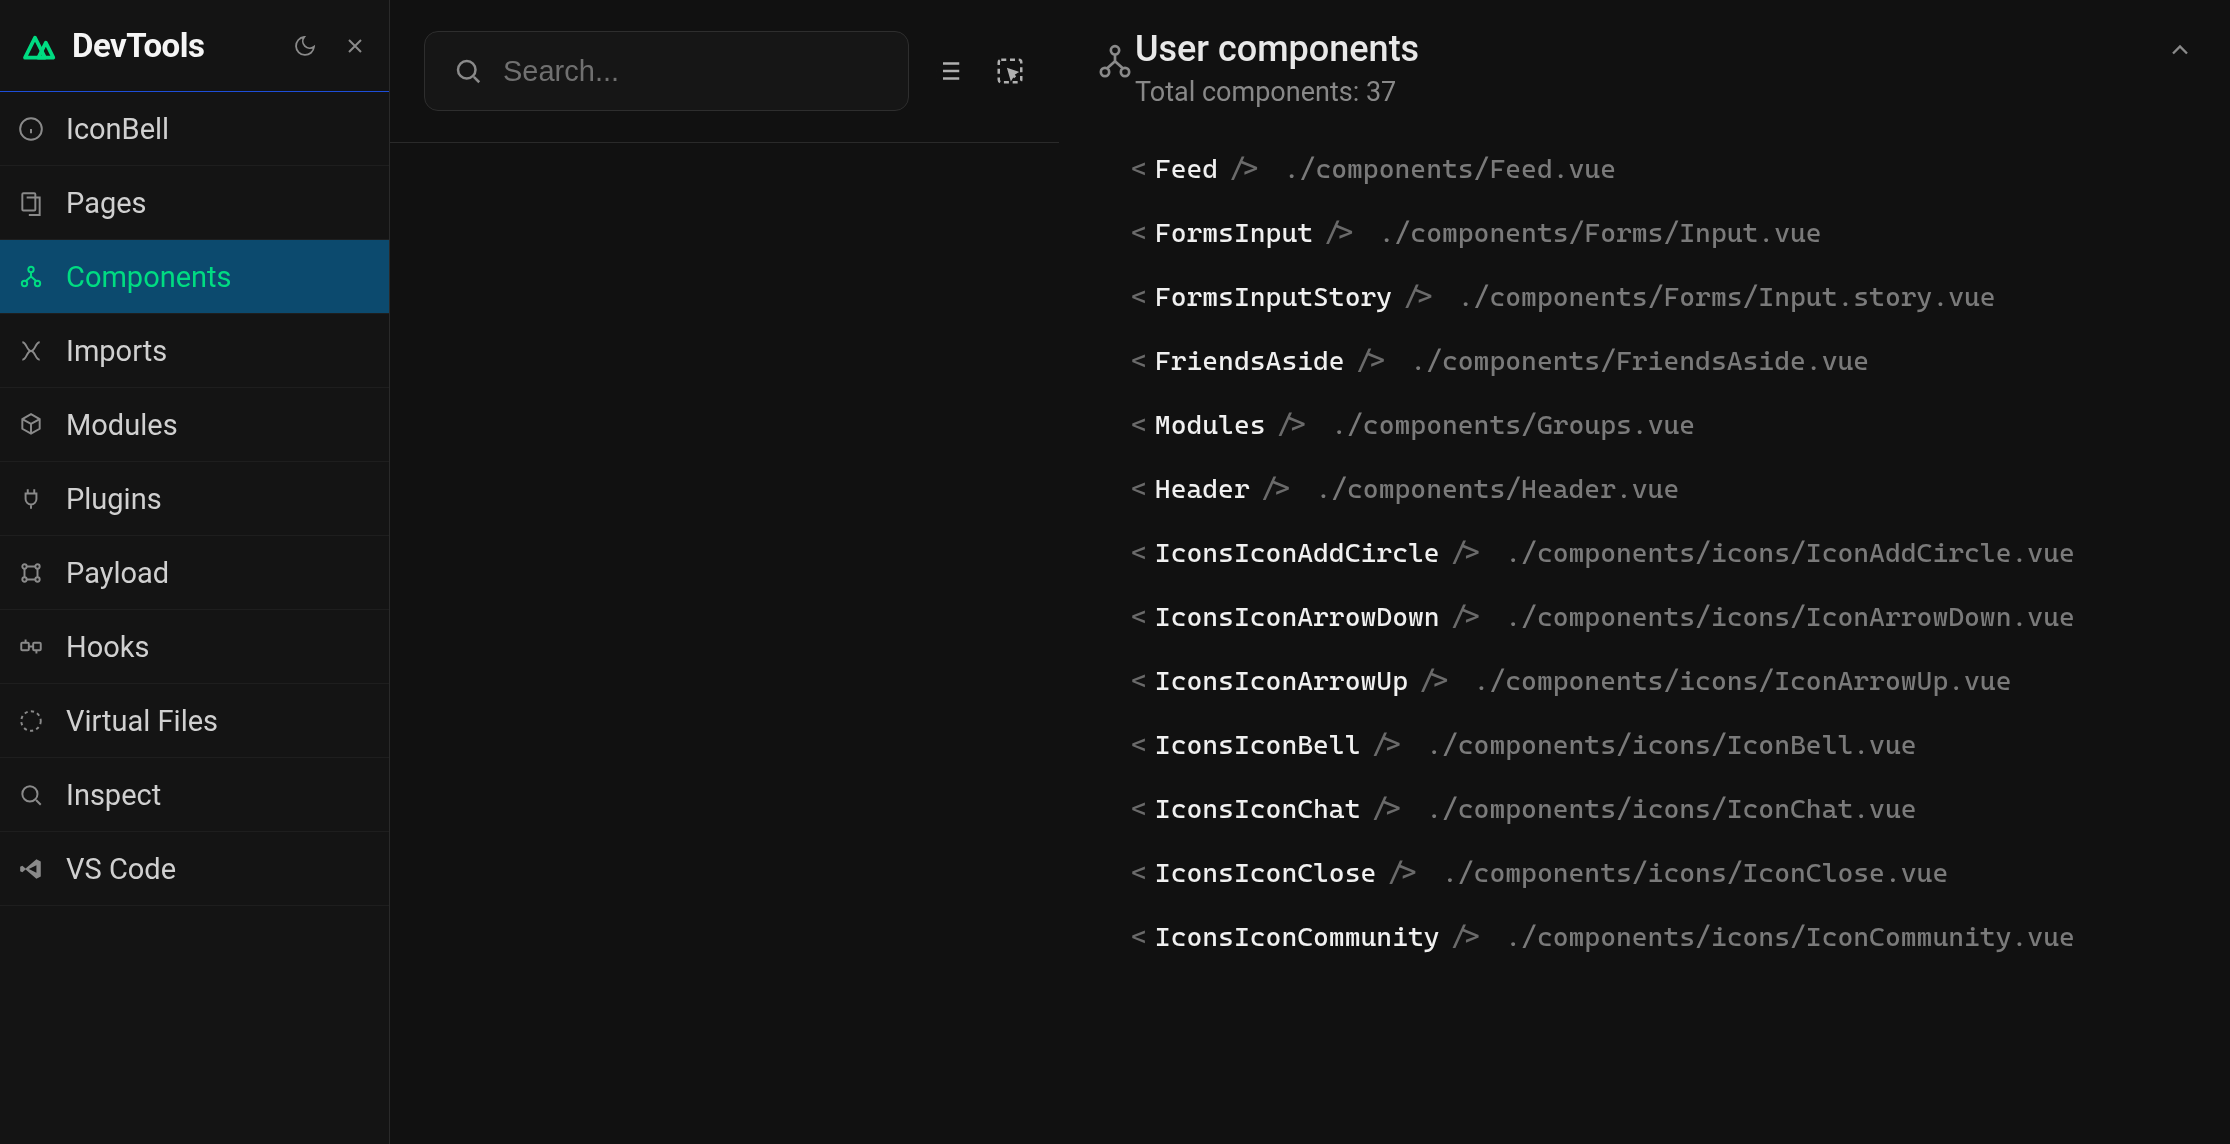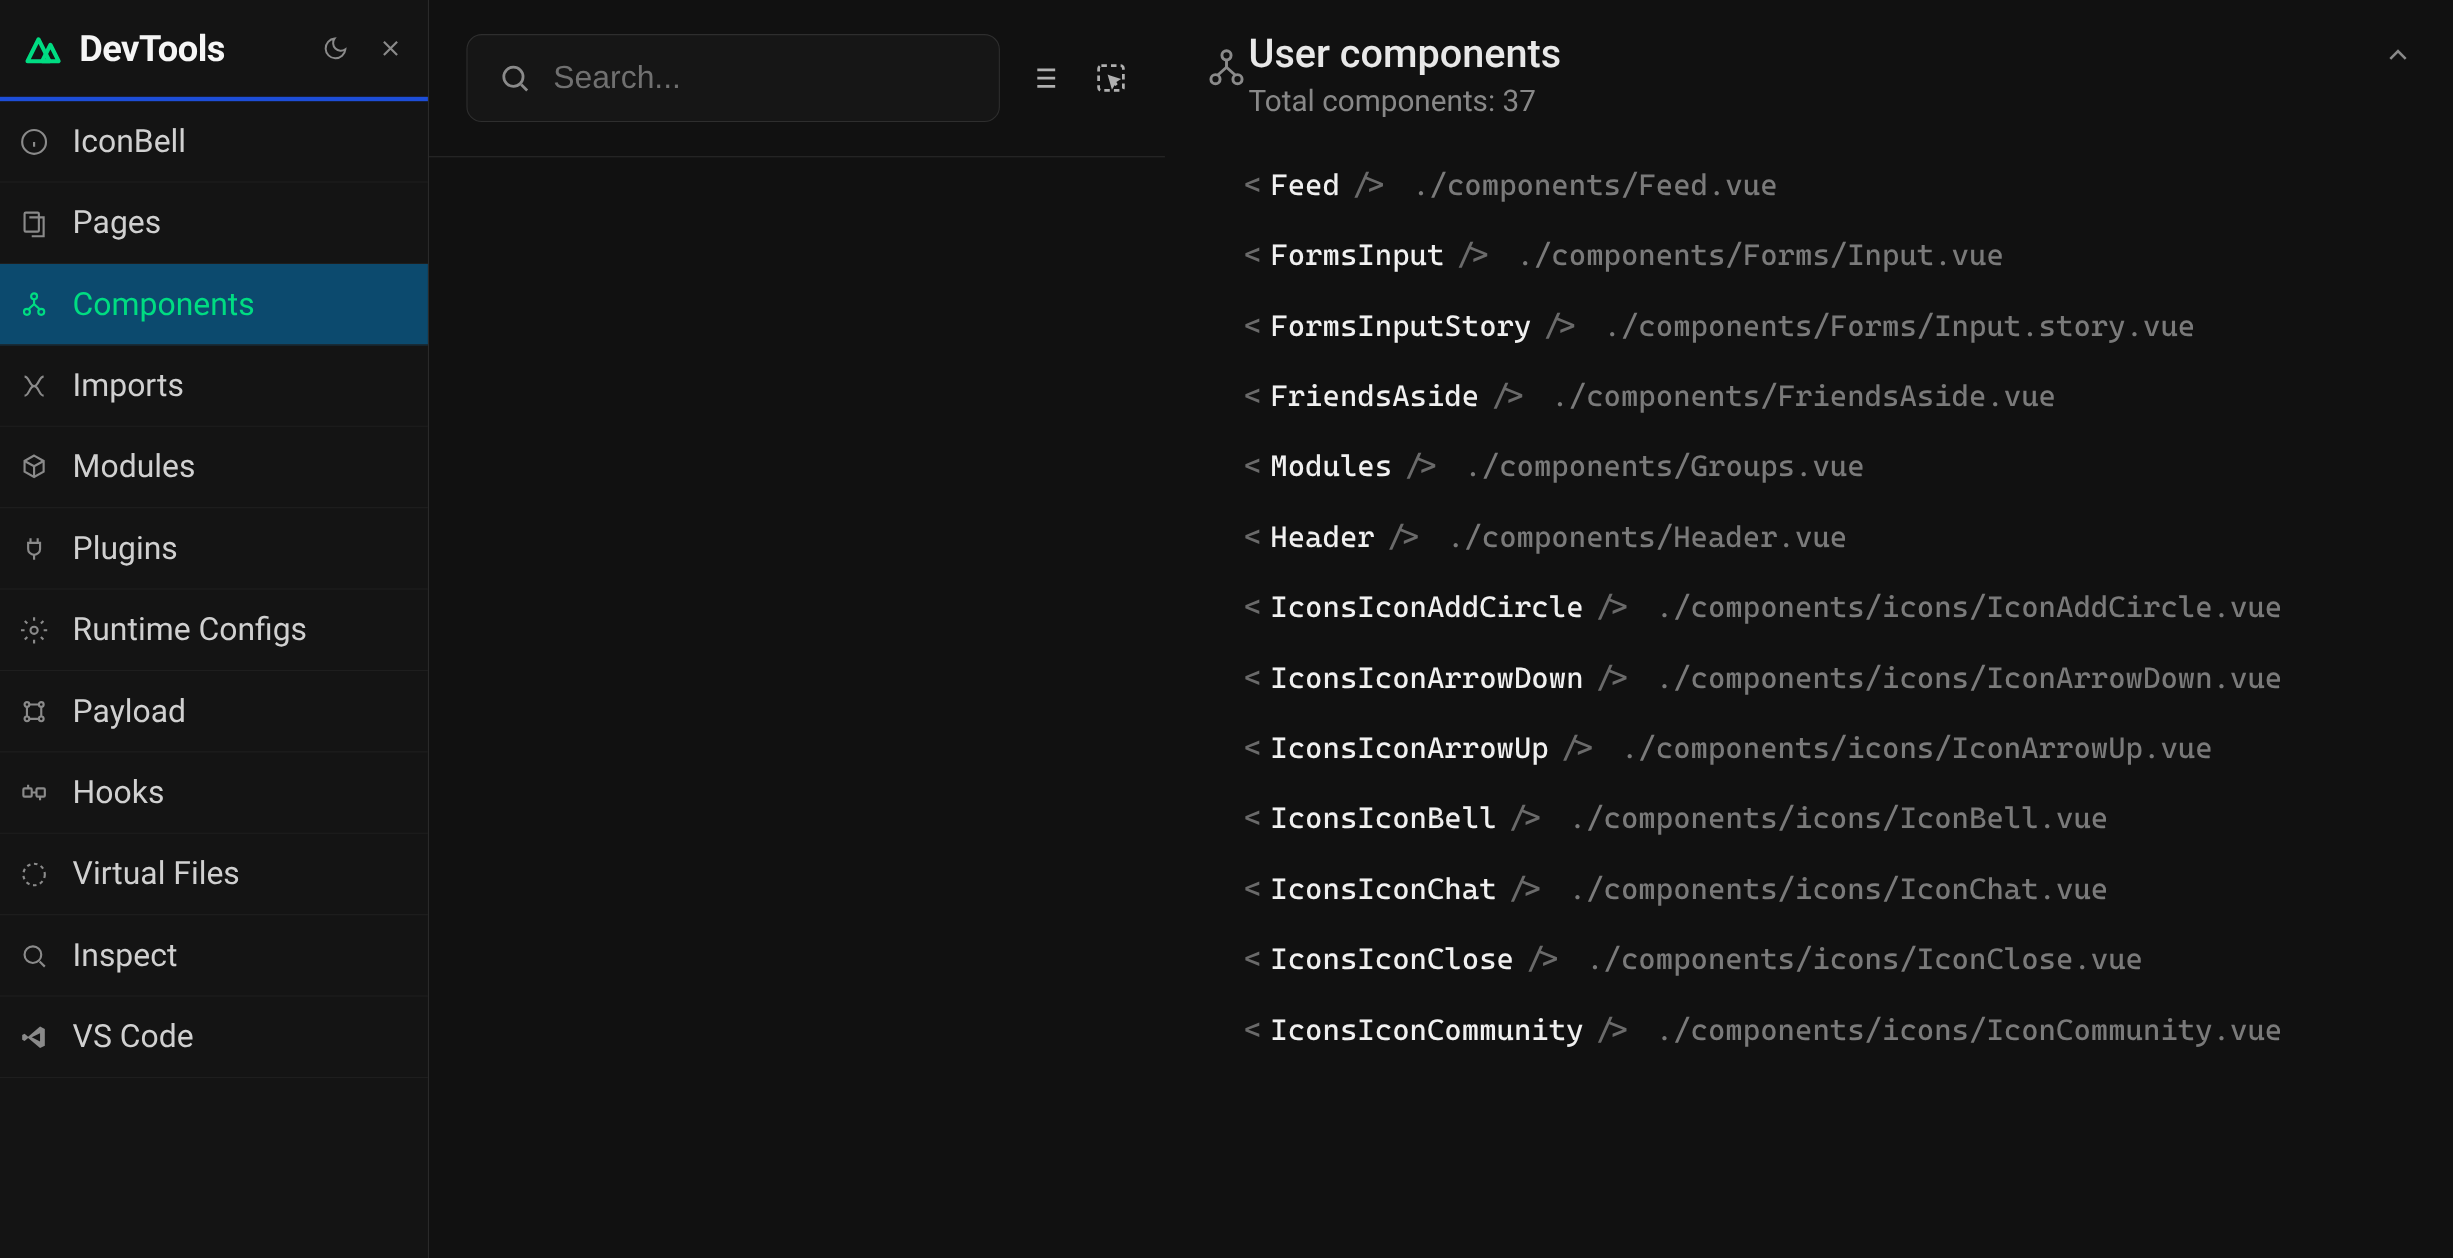--- a/index.html
+++ b/index.html
@@ -24,21 +24,21 @@
   border-right: 1px solid #2a2a2a;
   display: flex;
   flex-direction: column;
 }
 
 .sidebar-header {
   height: 92px;
   display: flex;
   align-items: center;
   padding: 0 20px;
-  border-bottom: 4px solid #1d4ed8;
+  border-bottom: 1px solid #1d4ed8;
   gap: 16px;
 }
 
 .logo-wrap {
   display: flex;
   align-items: center;
   gap: 12px;
 }
 
 .logo-icon {
@@ -354,29 +354,20 @@
 
     <div class="nav-item">
       <span class="nav-icon">
         <svg viewBox="0 0 24 24" fill="none" stroke="currentColor" stroke-width="1.8">
             <path d="M9 3v4M15 3v4M7 7h10v5a5 5 0 01-10 0V7zM12 17v4"></path>
           </svg>
       </span>
       <span class="nav-label">Plugins</span>
     </div>
 
-    <div class="nav-item">
-      <span class="nav-icon">
-        <svg viewBox="0 0 24 24" fill="none" stroke="currentColor" stroke-width="1.8">
-            <circle cx="12" cy="12" r="3"></circle>
-            <path d="M12 1v3m0 16v3M4.2 4.2l2.1 2.1m11.4 11.4l2.1 2.1M1 12h3m16 0h3M4.2 19.8l2.1-2.1m11.4-11.4l2.1-2.1"></path>
-          </svg>
-      </span>
-      <span class="nav-label">Runtime Configs</span>
-    </div>
 
     <div class="nav-item">
       <span class="nav-icon">
         <svg viewBox="0 0 24 24" fill="none" stroke="currentColor" stroke-width="1.8">
             <circle cx="6" cy="6" r="2"></circle>
             <circle cx="18" cy="6" r="2"></circle>
             <circle cx="6" cy="18" r="2"></circle>
             <circle cx="18" cy="18" r="2"></circle>
             <path d="M8 6h8M8 18h8M6 8v8M18 8v8"></path>
           </svg>

